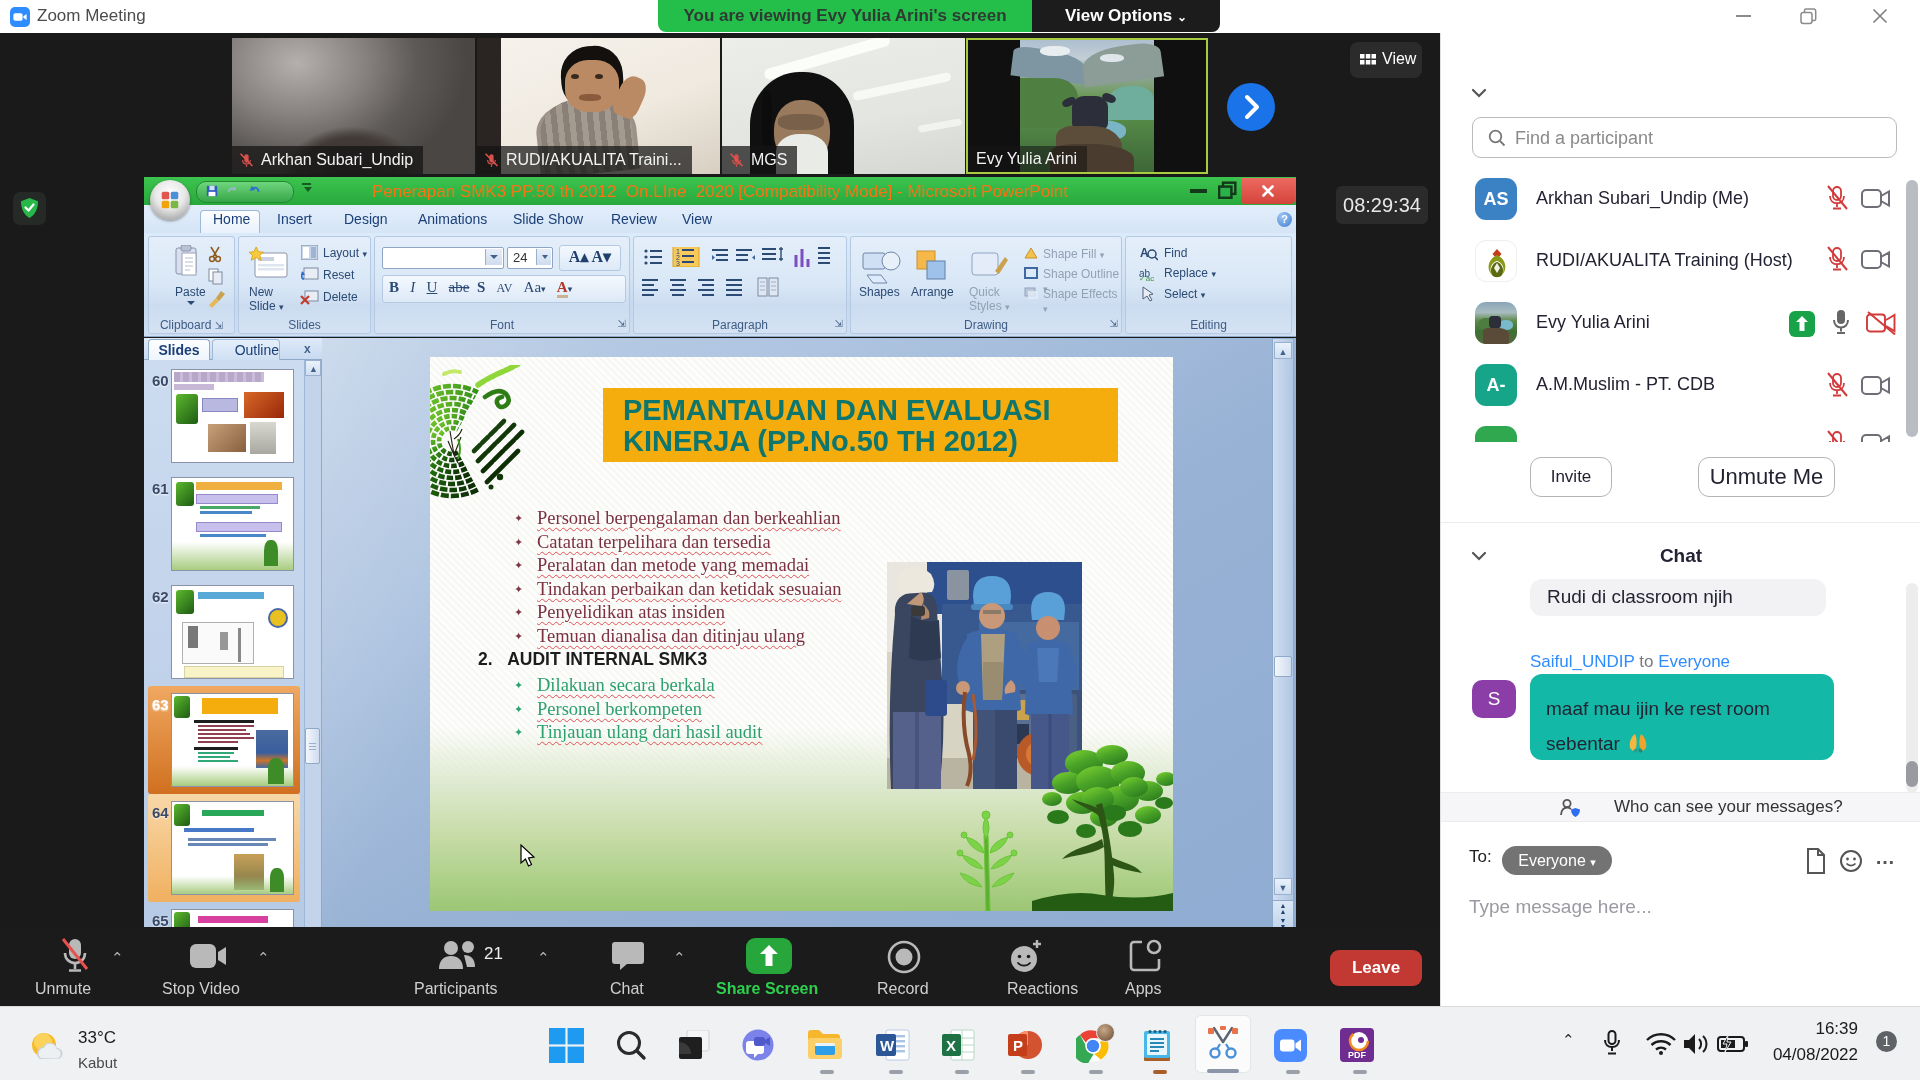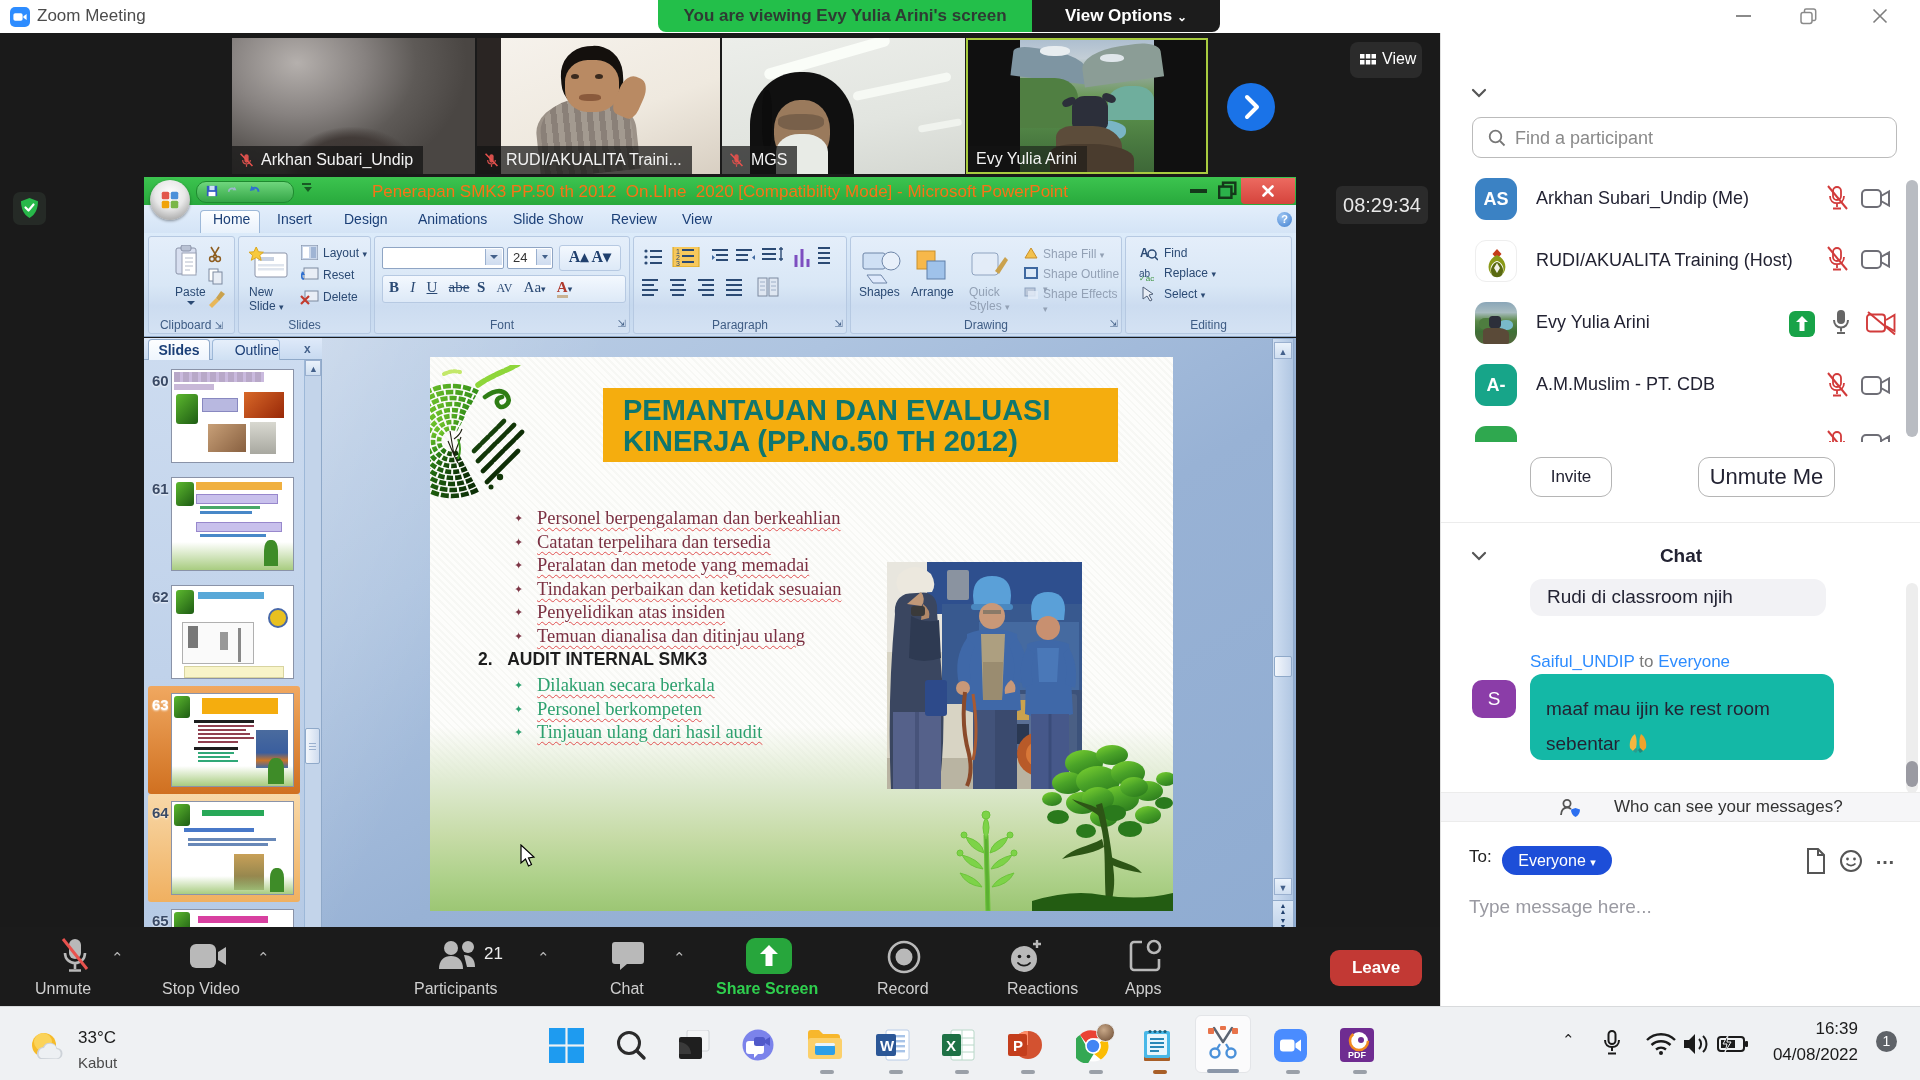--- a/index.html
+++ b/index.html
@@ -815,21 +815,21 @@
     <div class="abs" style="left:0;top:759px;width:480px;height:30px;background:#f6f6f8;border-top:1px solid #ececec;border-bottom:1px solid #ececec;box-sizing:border-box;">
       <svg class="abs" style="left:118px;top:5px" width="22" height="20" viewBox="0 0 22 20">
         <circle cx="8" cy="5.5" r="3.6" fill="none" stroke="#555" stroke-width="1.8"></circle>
         <path d="M2 17 c0 -5 3 -7.5 6 -7.5 c1.6 0 3 .6 4 1.6" fill="none" stroke="#555" stroke-width="1.8"></path>
         <path d="M16.5 10 l4.5 1.6 c0 3.4 -1.6 6 -4.5 7.4 c-2.9 -1.4 -4.5 -4 -4.5 -7.4 Z" fill="#2d6ff0"></path>
       </svg>
       <div class="abs" style="left:148px;top:4px;font-size:17px;color:#333;margin-left:25px;">Who can see your messages?</div>
     </div>
 
     <div class="abs" style="left:28px;top:814px;font-size:17px;color:#222;">To:</div>
-    <div class="abs" style="left:61px;top:813px;width:110px;height:29px;background:#1d4ed8;border-radius:15px;color:#fff;font-size:16px;text-align:center;line-height:29px;">Everyone <span style="font-size:11px;">▾</span></div>
+    <div class="abs" style="left:61px;top:813px;width:110px;height:29px;background:#737373;border-radius:15px;color:#fff;font-size:16px;text-align:center;line-height:29px;">Everyone <span style="font-size:11px;">▾</span></div>
     <svg class="abs" style="left:364px;top:815px" width="22" height="26" viewBox="0 0 22 26">
         <path d="M3 1 h10 l6 6 v18 H3 Z" fill="none" stroke="#555" stroke-width="2"></path>
         <path d="M13 1 v6 h6" fill="none" stroke="#555" stroke-width="2"></path>
       </svg>
     <svg class="abs" style="left:398px;top:816px" width="24" height="24" viewBox="0 0 24 24">
         <circle cx="12" cy="12" r="10" fill="none" stroke="#555" stroke-width="2"></circle>
         <circle cx="8.5" cy="10" r="1.4" fill="#555"></circle>
         <circle cx="15.5" cy="10" r="1.4" fill="#555"></circle>
         <path d="M7.5 14.5 c2.5 2.8 6.5 2.8 9 0" fill="none" stroke="#555" stroke-width="1.8"></path>
       </svg>

